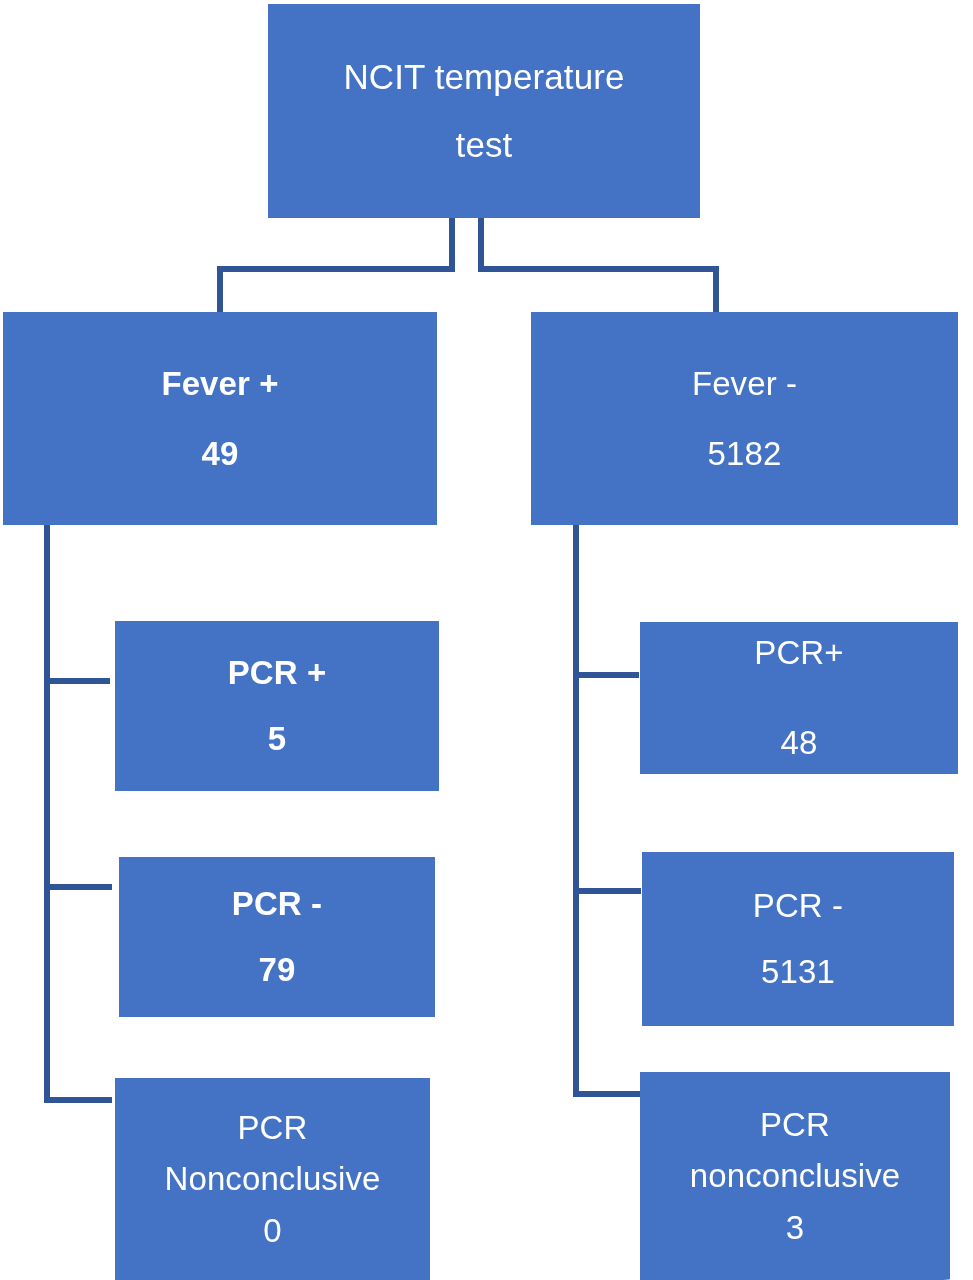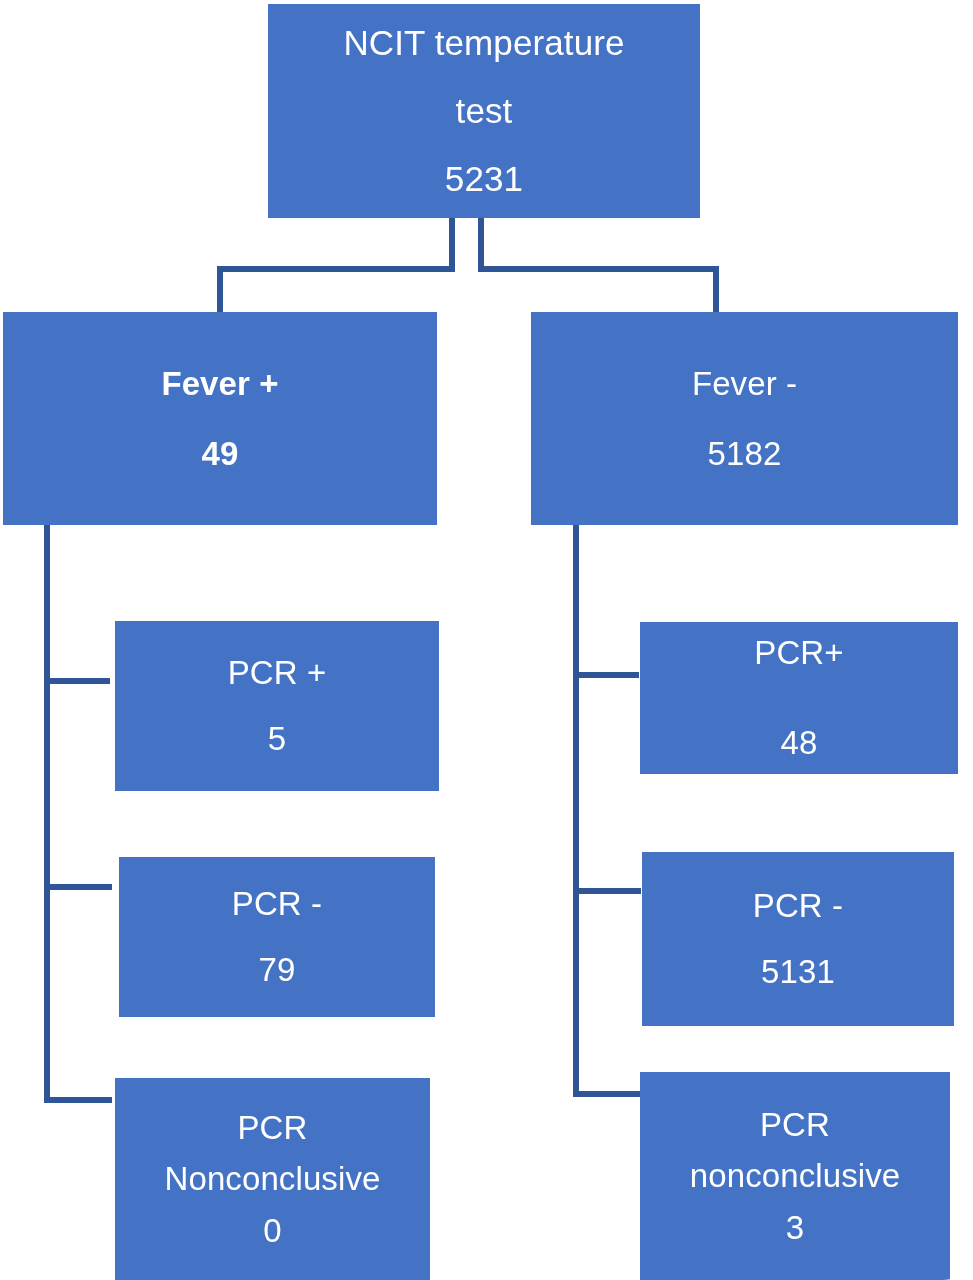--- a/index.html
+++ b/index.html
@@ -43,21 +43,21 @@
   #node-root   { left: 268px; top: 4px;    width: 432px; height: 214px; font-size: 35px; }
   #node-root .line { line-height: 1.95; }
 
   #node-fever-pos { left: 3px;   top: 312px; width: 434px; height: 213px; font-size: 33px; font-weight: bold; }
   #node-fever-neg { left: 531px; top: 312px; width: 427px; height: 213px; font-size: 33px; align-items: flex-end; }
   #node-fever-pos .line, #node-fever-neg .line { line-height: 2.1; }
 
   #node-pcr-pos-l { left: 115px; top: 621px;  width: 324px; height: 170px; font-size: 33px; }
   #node-pcr-neg-l { left: 119px; top: 857px;  width: 316px; height: 160px; font-size: 33px; }
   #node-pcr-nc-l  { left: 115px; top: 1078px; width: 315px; height: 202px; font-size: 33px; }
-  #node-pcr-pos-l .line, #node-pcr-neg-l .line { line-height: 2.0; }
+  #node-pcr-pos-l .line, #node-pcr-neg-l .line { line-height: 2.0; font-weight: bold; }
 
   #node-pcr-pos-r { left: 640px; top: 622px;  width: 318px; height: 152px; font-size: 33px; gap: 24px; }
   #node-pcr-neg-r { left: 642px; top: 852px;  width: 312px; height: 174px; font-size: 33px; }
   #node-pcr-nc-r  { left: 640px; top: 1072px; width: 310px; height: 208px; font-size: 33px; }
   #node-pcr-pos-r .line, #node-pcr-neg-r .line { line-height: 2.0; }
 
   
   .conn {
     position: absolute;
     background: #2F5597;
@@ -105,21 +105,20 @@
   <div class="conn conn-h" id="conn-stub-left-3"></div>
 
   <div class="conn conn-v" id="conn-spine-right"></div>
   <div class="conn conn-h" id="conn-stub-right-1"></div>
   <div class="conn conn-h" id="conn-stub-right-2"></div>
   <div class="conn conn-h" id="conn-stub-right-3"></div>
 
   <div class="node" id="node-root">
     <span class="line">NCIT temperature</span>
     <span class="line">test</span>
-    <span class="line">5231</span>
   </div>
 
   <div class="node" id="node-fever-pos">
     <span class="line">Fever +</span>
     <span class="line">49</span>
   </div>
 
   <div class="node" id="node-fever-neg">
     <span class="line">Fever -</span>
     <span class="line">5182</span>

